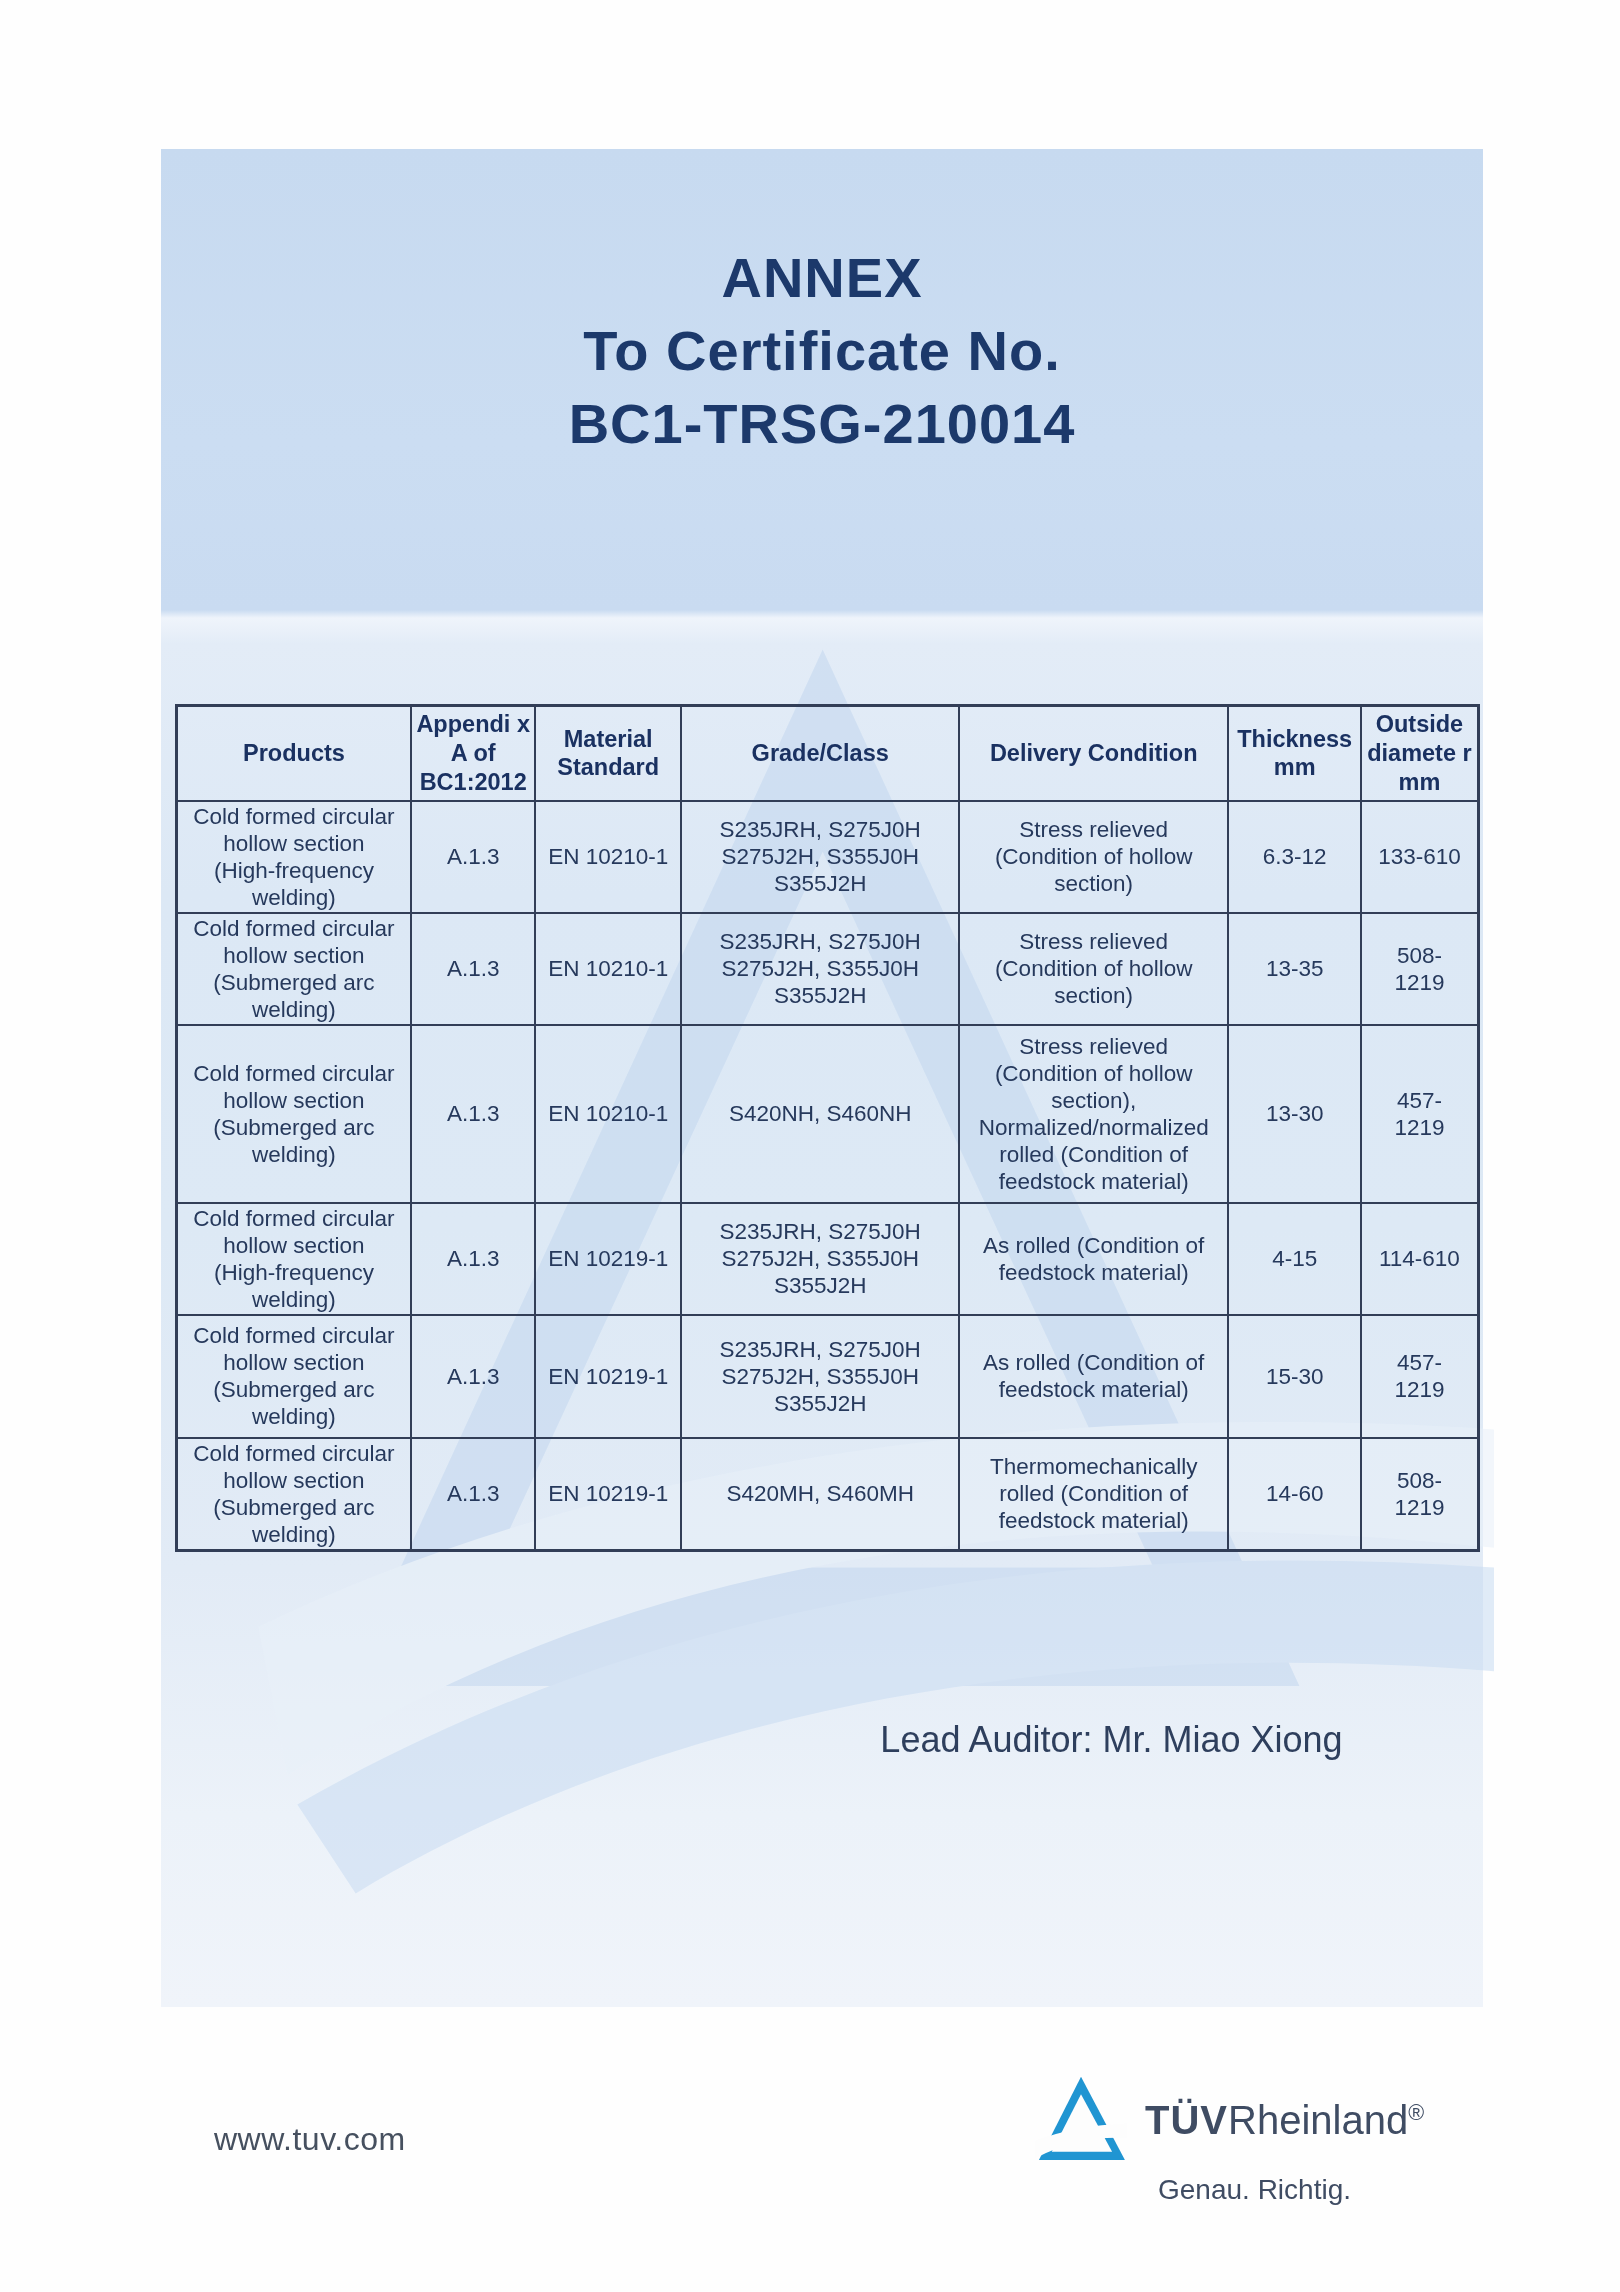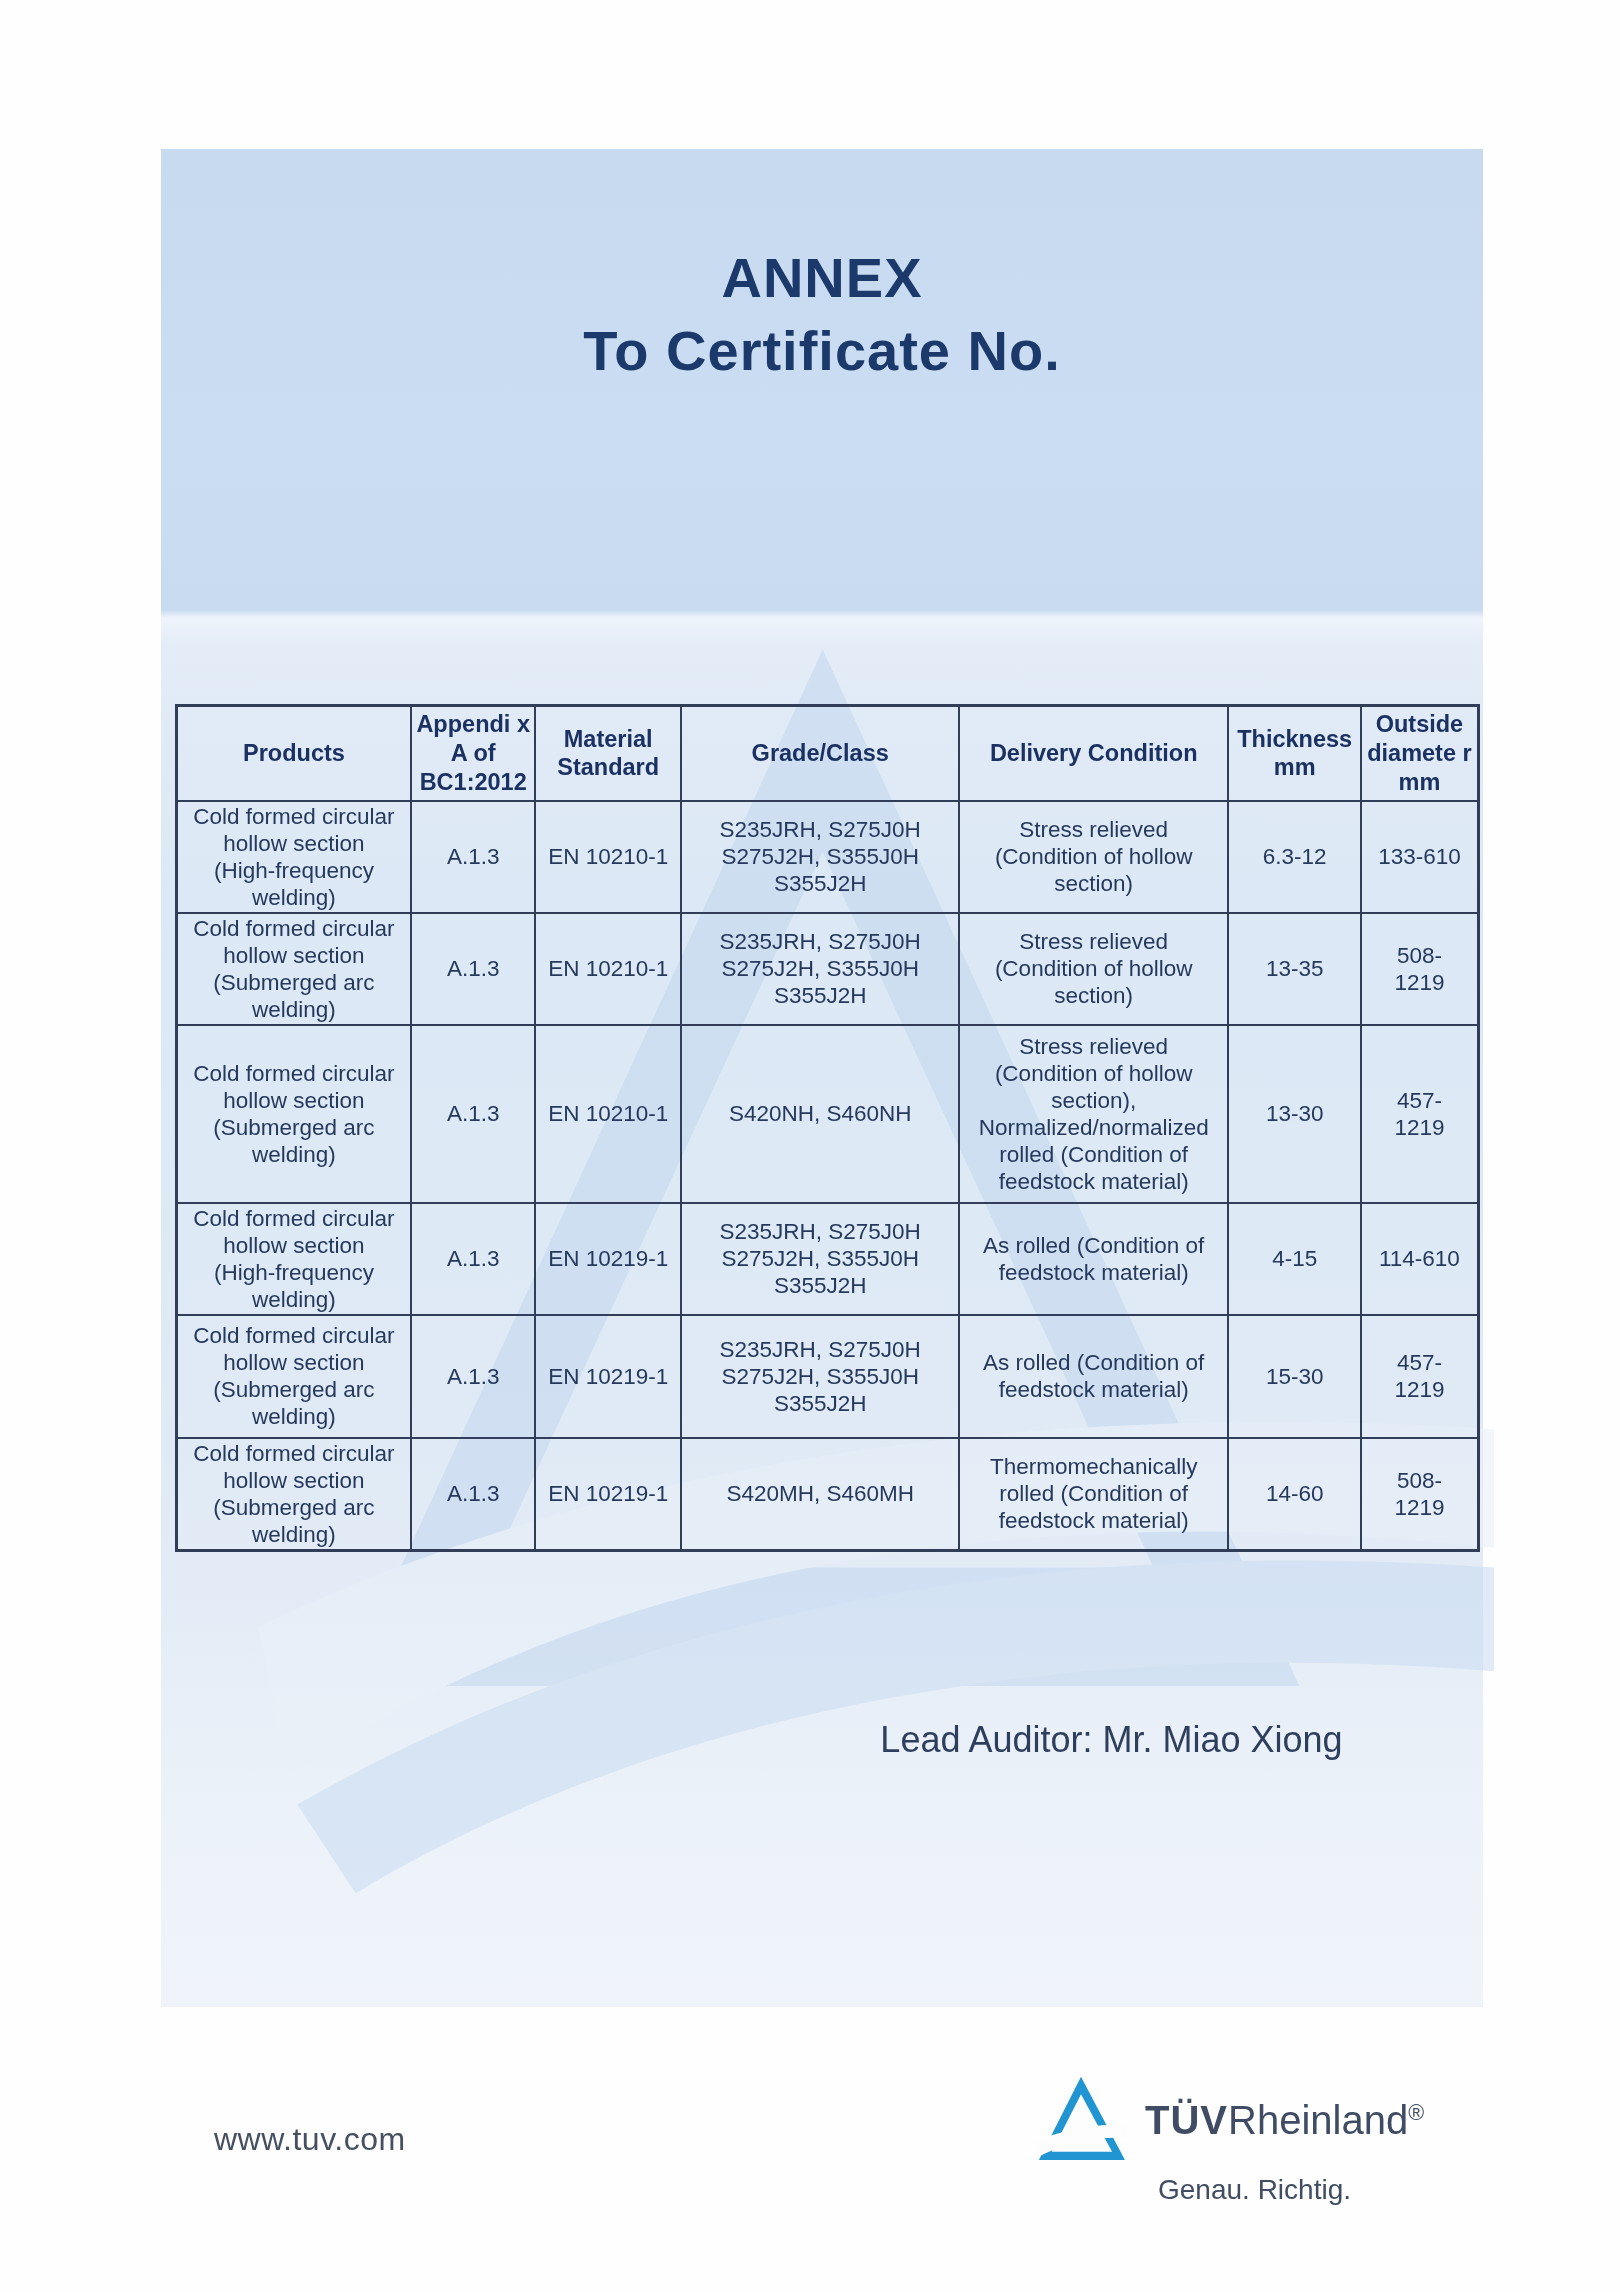--- a/index.html
+++ b/index.html
@@ -86,20 +86,21 @@
 
     <svg class="watermark" viewBox="0 0 1330 1330" xmlns="http://www.w3.org/2000/svg" preserveAspectRatio="none">
       <path d="M640 40 L150 1090 L1130 1090 Z M640 245 L300 970 L980 970 Z" fill="#c3d7ef" fill-rule="evenodd"></path>
       <path d="M60 1030 C 420 860, 860 800, 1330 830 L1330 950 C 860 900, 430 960, 90 1180 Z" fill="#e9f1f9"></path>
       <path d="M100 1210 C 470 1000, 900 940, 1330 970 L1330 1075 C 900 1040, 480 1110, 160 1300 Z" fill="#c9dcf2"></path>
     </svg>
 
     <div class="title-block">
       <div>ANNEX</div>
       <div>To Certificate No.</div>
+      <div>BC1-TRSG-210014</div>
     </div>
 
     <table class="cert-table">
       <colgroup>
         <col style="width:235px">
           <col style="width:124px">
           <col style="width:146px">
         <col style="width:278px">
           <col style="width:269px">
           <col style="width:133px">

